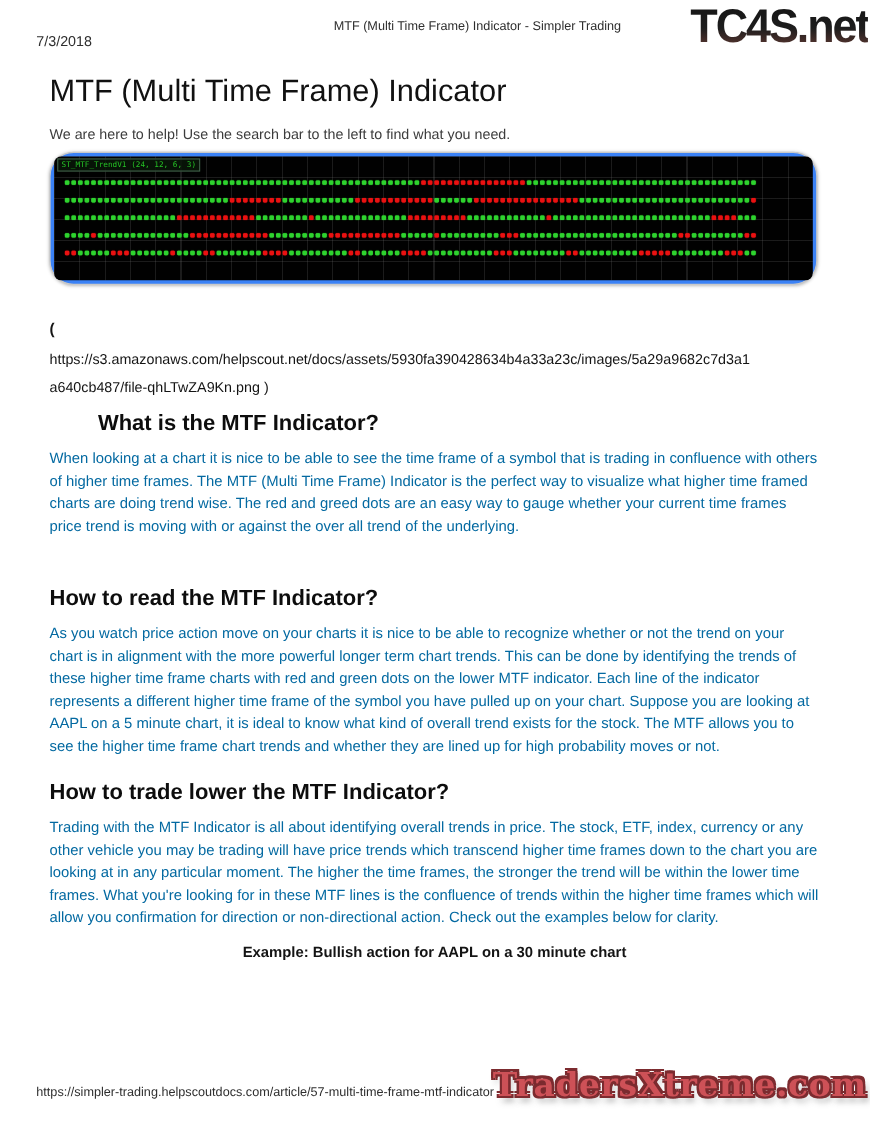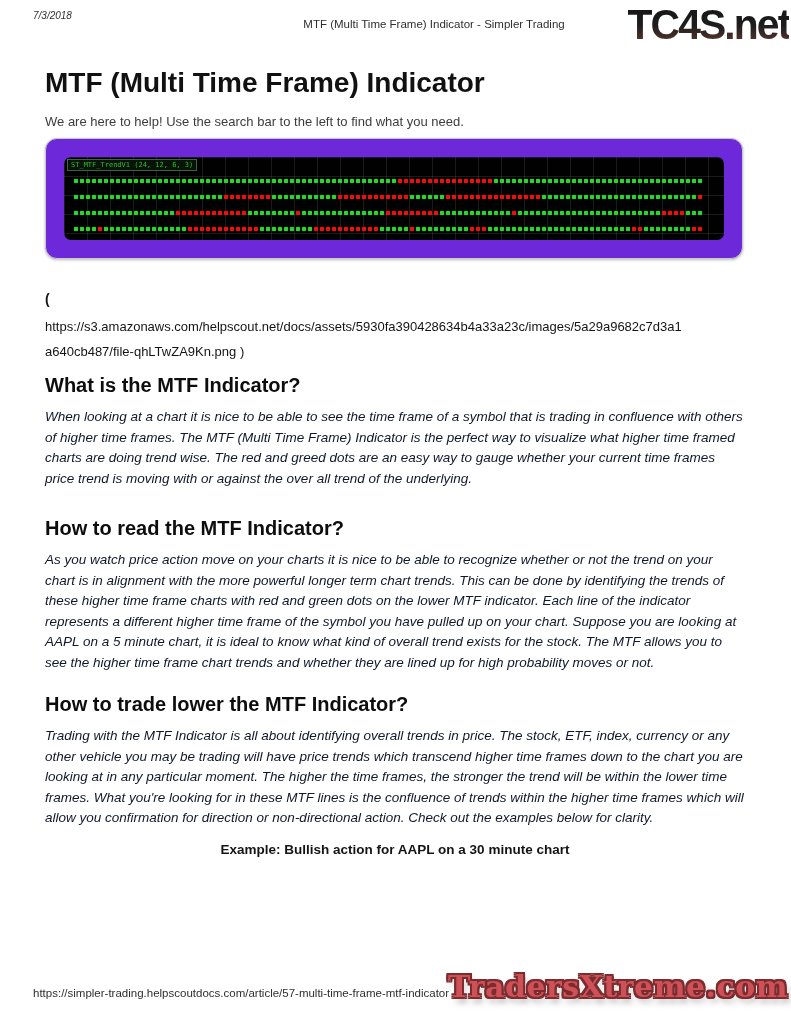--- a/index.html
+++ b/index.html
@@ -8,61 +8,61 @@
   .page {
     position: relative;
     width: 791px;
     height: 1024px;
     background: #ffffff;
     overflow: hidden;
   }
 
   
   .hdr-date {
-    position: absolute; left: 33px; top: 10px;
-    font-size: 10px; color: #2e2e2e; font-style: italic;
+    position: absolute; left: 33px; top: 30px;
+    font-size: 13px; color: #2e2e2e;
   }
   .hdr-doctitle {
     position: absolute; left: 434px; top: 18px;
     transform: translateX(-50%);
     font-size: 11.5px; color: #2e2e2e; white-space: nowrap;
   }
   .hdr-logo {
     position: absolute; right: 2px; top: 0px;
     font-size: 43px; font-weight: bold; letter-spacing: -2px;
     font-family: "Liberation Sans", sans-serif;
     background: linear-gradient(180deg, #141414 0%, #1d1d1d 52%, #50322d 82%, #7d4b42 100%);
     -webkit-background-clip: text; background-clip: text;
     color: transparent;
     transform: scaleX(0.95); transform-origin: right top;
   }
 
   
   .content { position: absolute; left: 45px; top: 60px; width: 700px; }
 
   h1.article-title {
-    font-size: 28px; font-weight: 700; color: #111111;
+    font-size: 28px; font-weight: 400; color: #111111;
     line-height: 34px; margin-top: 6px;
   }
   p.intro {
     font-size: 13px; color: #3c3c3c; line-height: 20px; margin-top: 12px;
   }
   h2.headline {
     font-size: 20px; font-weight: bold; color: #0d0d0d;
     line-height: 32px; margin-top: 22px;
   }
 
   
   .chart-frame {
     margin-top: 6px;
     width: 698px; height: 121px;
-    background: #6d28d9;
+    background: #3b82f6;
     border: 1px solid #c9c9c9;
-    border-radius: 12px;
-    padding: 18px;
+    border-radius: 22px;
+    padding: 3px;
     box-shadow: 0 1px 3px rgba(0,0,0,0.28);
   }
   .chart-panel {
     position: relative; width: 100%; height: 100%;
     background-color: #010101;
     background-image:
       repeating-linear-gradient(to right, rgba(120,120,120,0.22) 0 1px, transparent 1px 23px),
       repeating-linear-gradient(to bottom, rgba(120,120,120,0.22) 0 1px, transparent 1px 19px);
     border-radius: 7px; overflow: hidden;
   }
@@ -80,25 +80,25 @@
   .dot-g { background: var(--dot-green, #2ed32e); box-shadow: 0 0 1px var(--dot-green, #2ed32e); }
   .dot-r { background: var(--dot-red, #ea1111); box-shadow: 0 0 1px var(--dot-red, #ea1111); }
 
   
   .paren { margin-top: 30px; font-size: 14px; font-weight: bold; color: #141414; line-height: 20px; }
   .img-url { margin-top: 5px; font-size: 13px; font-weight: normal; color: #141414; line-height: 25px; }
   .img-url div { white-space: nowrap; }
 
   
   h2.sec-heading { font-size: 20px; font-weight: bold; color: #0d0d0d; line-height: 24px; }
-  .sec-what  h2 { margin-top: 9px; }
-  .sec-read  h2 { margin-top: 27px; }
+  .sec-what  h2 { margin-top: 9px; margin-left: 44px; }
+  .sec-read  h2 { margin-top: 43px; }
   .sec-trade h2 { margin-top: 19px; }
   p.sec-body {
-    margin-top: 10px; font-size: 13.5px; color: #0f172a; line-height: 20.5px; font-style: italic;
+    margin-top: 10px; font-size: 13.5px; color: #0369a1; line-height: 20.5px;
   }
   p.example-caption {
     margin-top: 11px; text-align: center;
     font-size: 13.5px; font-weight: bold; color: #141414; line-height: 20px;
   }
 
   
   .wm-dlsub {
     position: absolute; left: 243px; top: 474px;
     font-family: "DejaVu Serif", serif;

